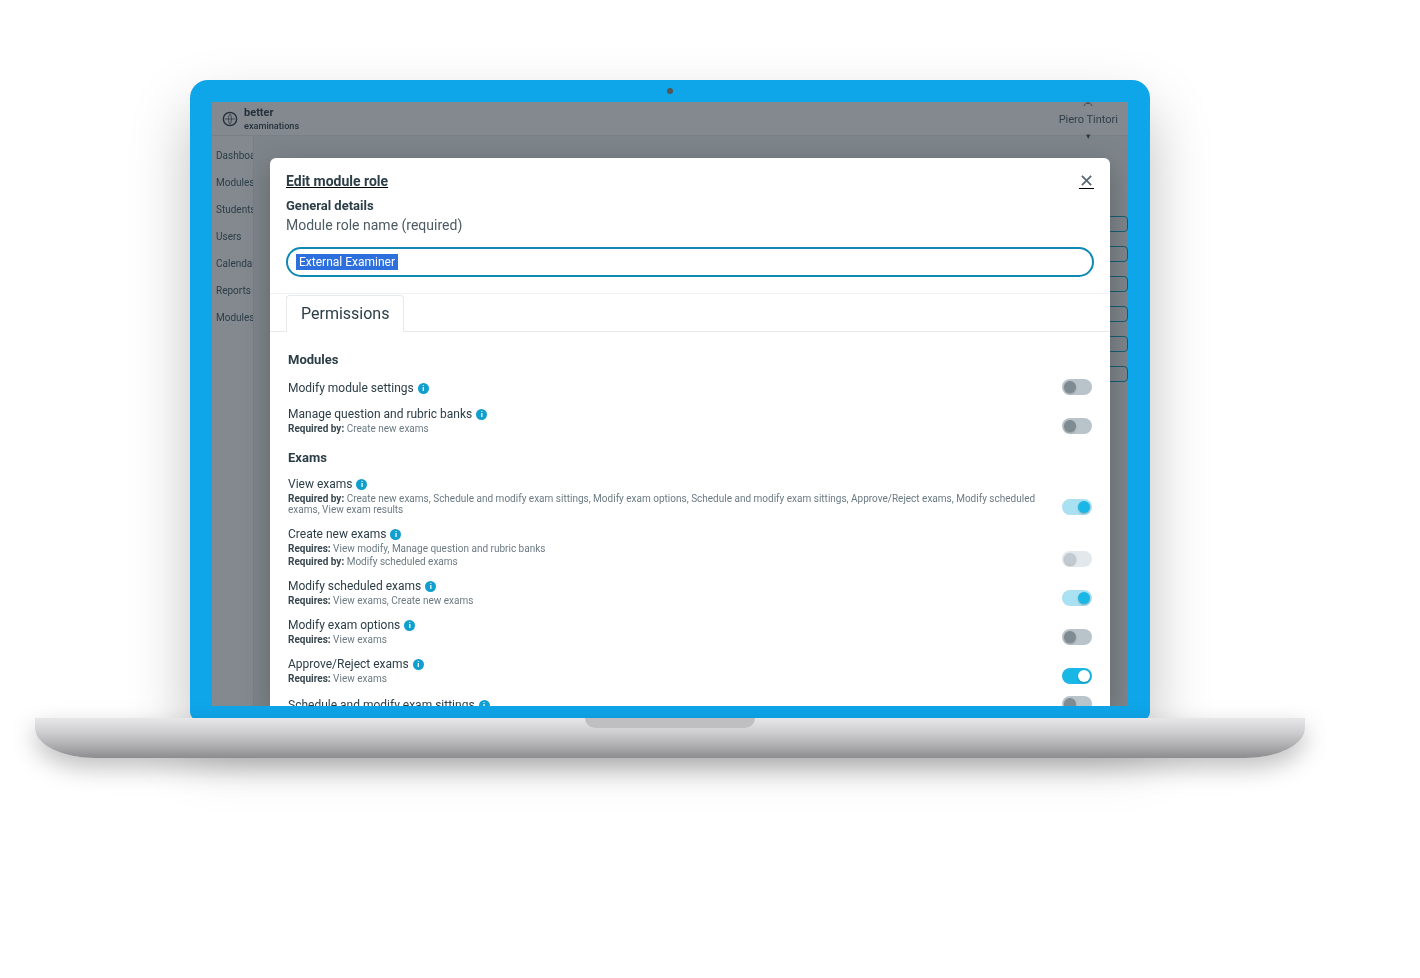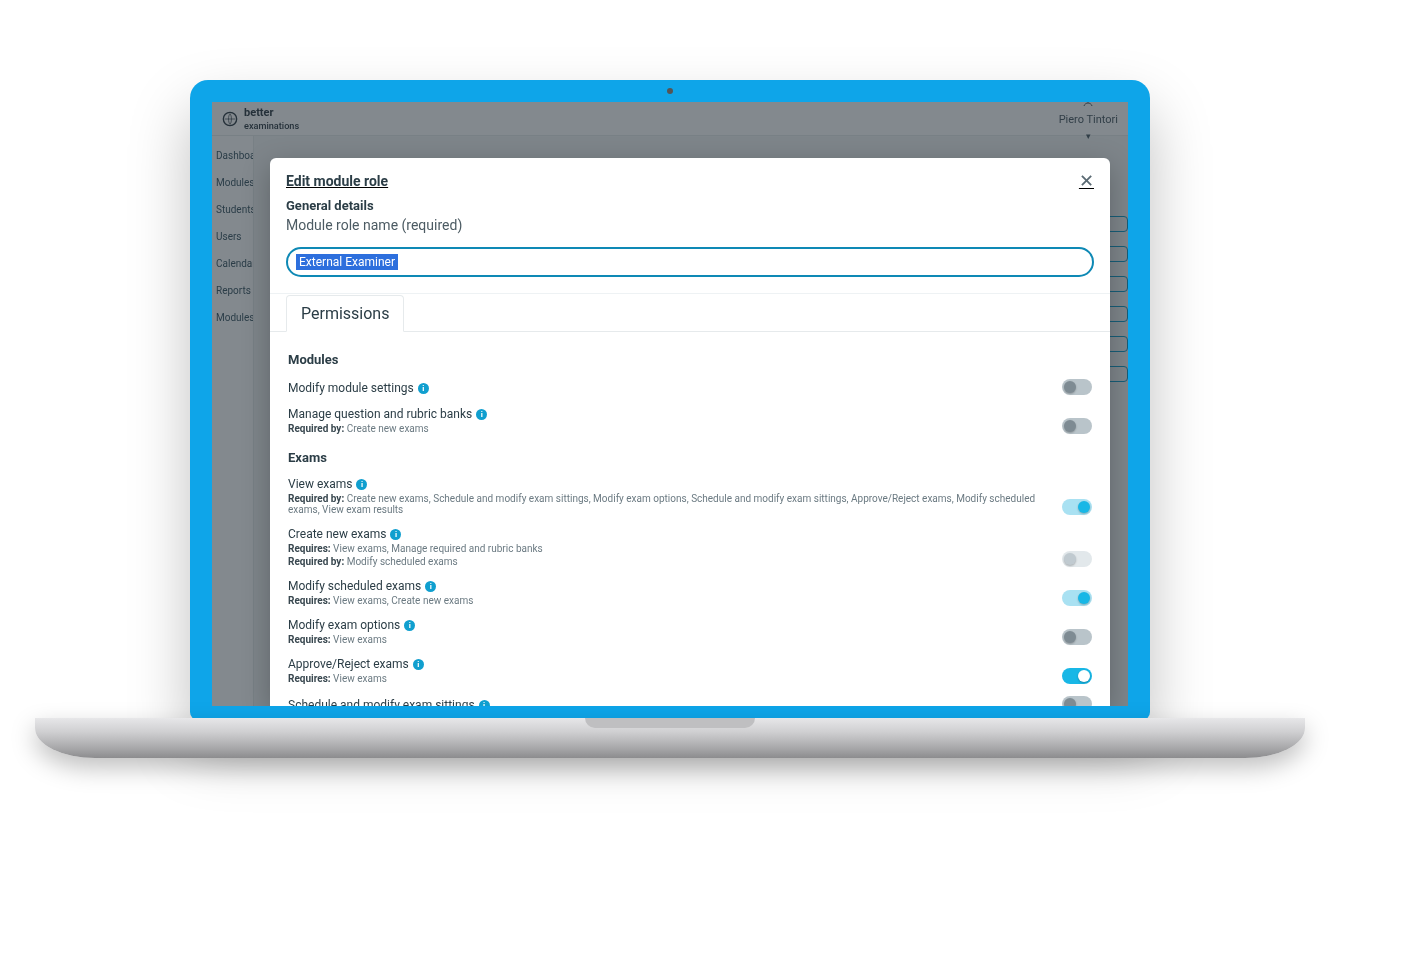--- a/index.html
+++ b/index.html
@@ -309,21 +309,21 @@
             <div class="perm-label"><div class="perm-name">
                 <span>View exams</span>
                 <span class="info-icon">i</span>
               </div><div class="perm-meta"><span class="k">Required by: </span><span>Create new exams, Schedule and modify exam sittings, Modify exam options, Schedule and modify exam sittings, Approve/Reject exams, Modify scheduled exams, View exam results</span></div></div>
             <div class="toggle on-light"></div>
           </div>
           <div class="perm-row">
             <div class="perm-label"><div class="perm-name">
                 <span>Create new exams</span>
                 <span class="info-icon">i</span>
-              </div><div class="perm-meta"><span class="k">Requires: </span><span>View exams, Manage required and rubric banks</span></div><div class="perm-meta"><span class="k">Required by: </span><span>Modify scheduled exams</span></div></div>
+              </div><div class="perm-meta"><span class="k">Requires: </span><span>View modify, Manage question and rubric banks</span></div><div class="perm-meta"><span class="k">Required by: </span><span>Modify scheduled exams</span></div></div>
             <div class="toggle off-disabled"></div>
           </div>
           <div class="perm-row">
             <div class="perm-label"><div class="perm-name">
                 <span>Modify scheduled exams</span>
                 <span class="info-icon">i</span>
               </div><div class="perm-meta"><span class="k">Requires: </span><span>View exams, Create new exams</span></div></div>
             <div class="toggle on-light"></div>
           </div>
           <div class="perm-row">

